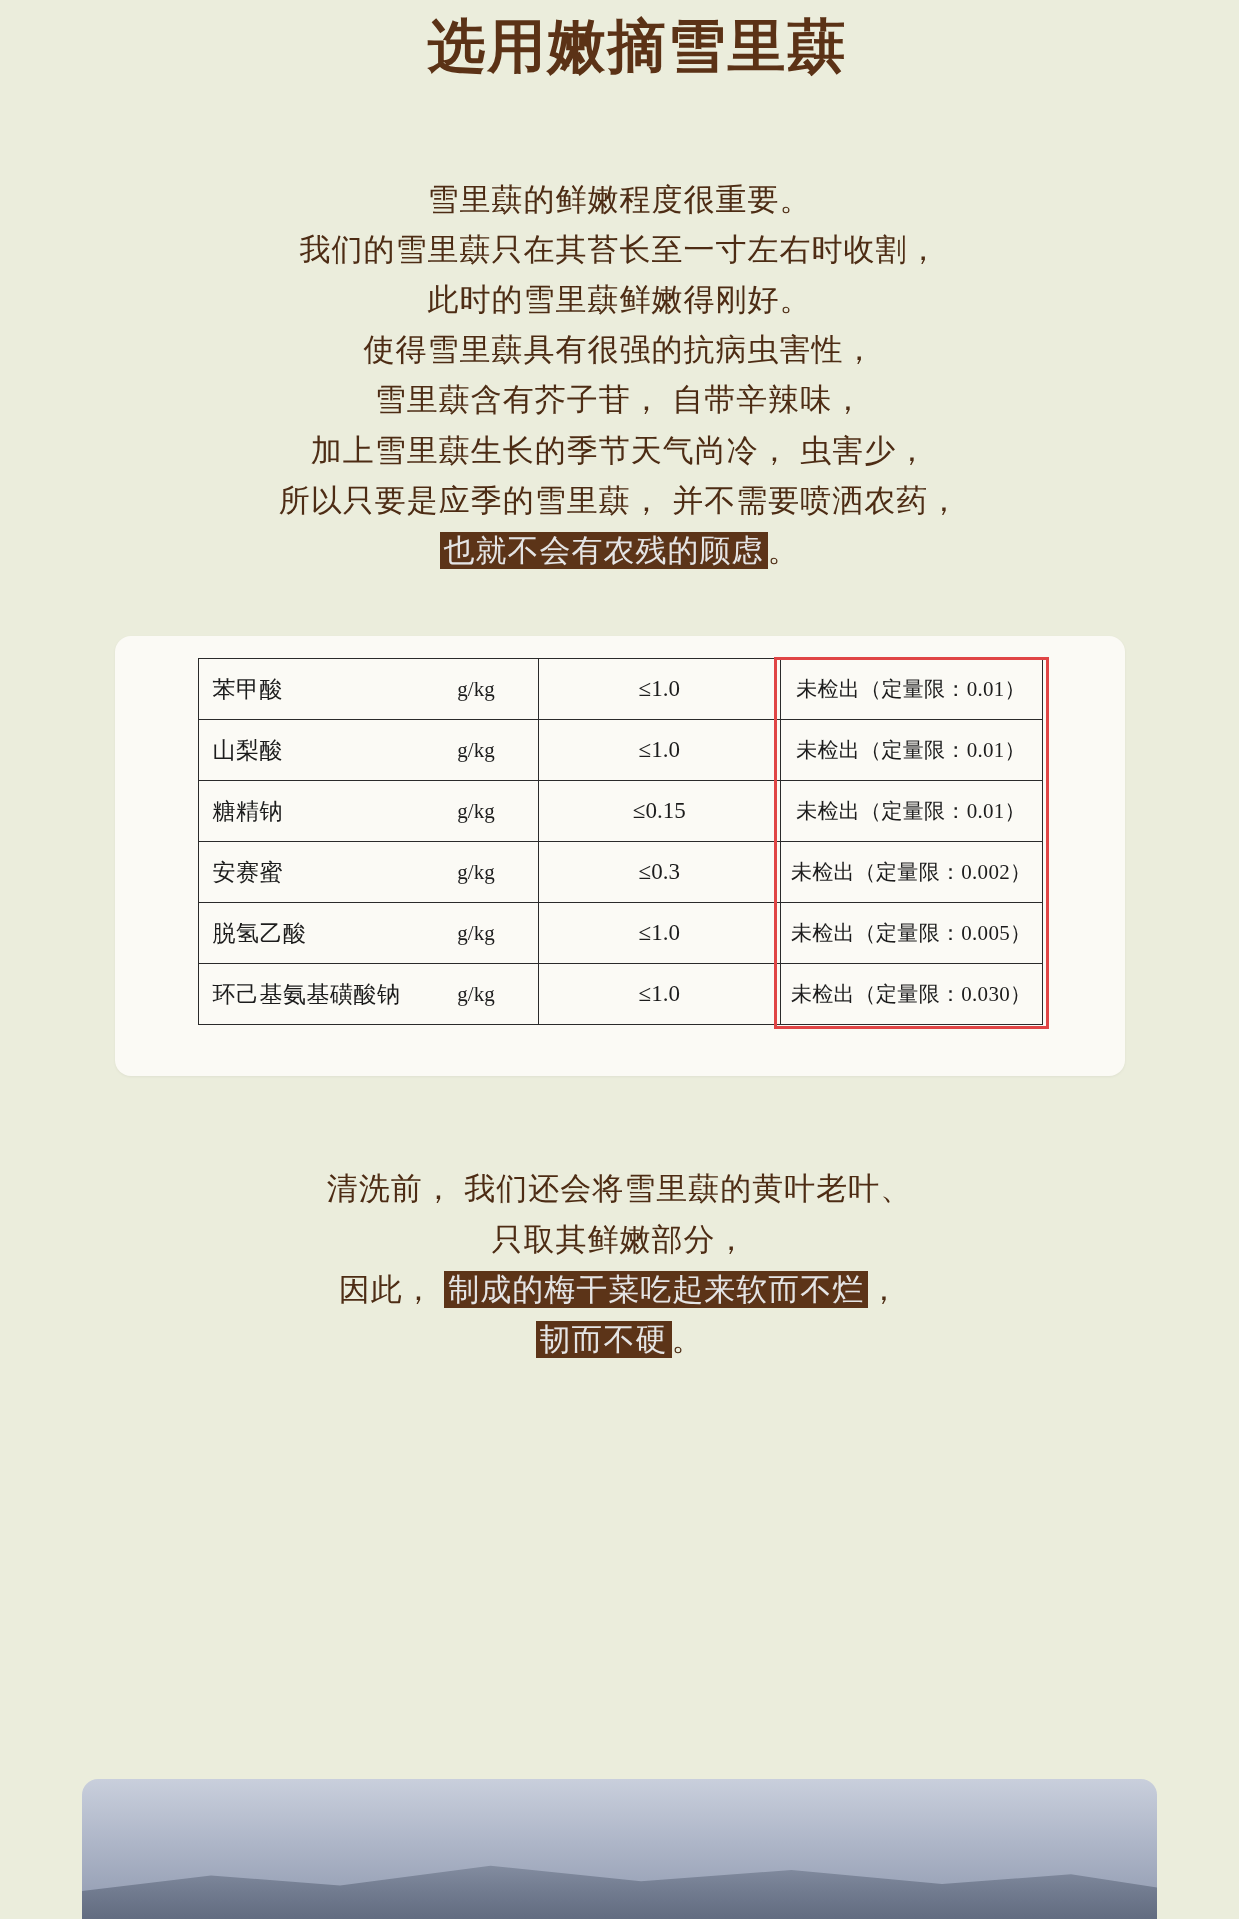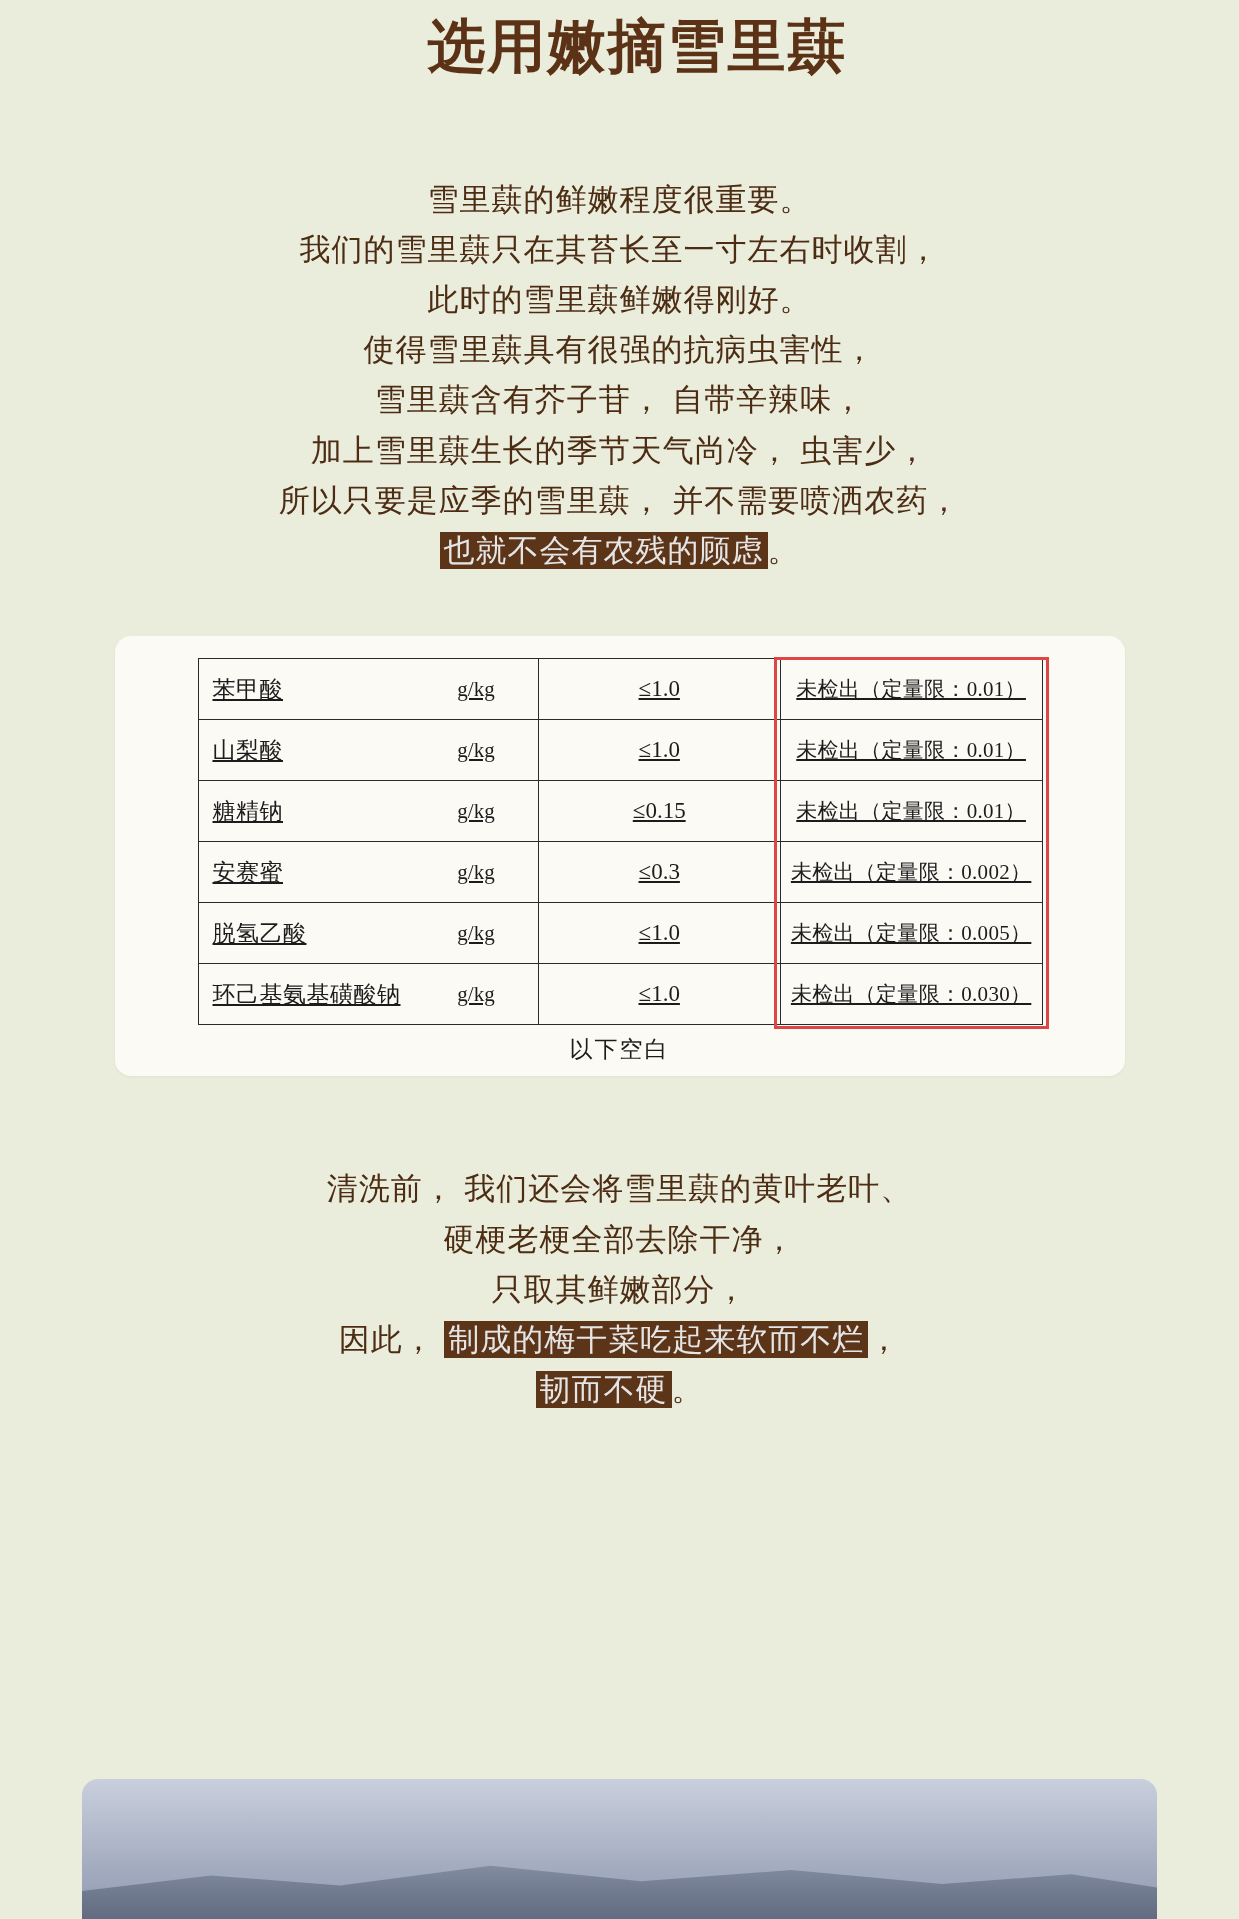--- a/index.html
+++ b/index.html
@@ -65,21 +65,20 @@
     font-family: "Liberation Serif", "DejaVu Serif", serif;
     color: #1c1c1c;
   }
   .report-table td {
     border-top: 1.5px solid #2a2a2a;
     border-bottom: 1.5px solid #2a2a2a;
     height: 60px;
     font-size: 23px;
     padding: 0;
     vertical-align: middle;
-    text-decoration: underline;
   }
   .report-table tr td:nth-child(1) {
     width: 215px;
     padding-left: 14px;
     border-left: 1.5px solid #2a2a2a;
     letter-spacing: 0.5px;
   }
   .report-table tr td:nth-child(2) {
     width: 130px;
     text-align: center;
@@ -206,26 +205,24 @@
       </tr>
       <tr>
         <td>环己基氨基磺酸钠</td>
         <td>g/kg</td>
         <td>≤1.0</td>
         <td>未检出（定量限：0.030）</td>
       </tr>
     </tbody>
   </table>
   <div class="red-box"></div>
-  <div class="report-footnote">以下空白</div>
 </div>
 
 <div class="body-block2">
   <span class="line">清洗前， 我们还会将雪里蕻的黄叶老叶、</span>
-  <span class="line">硬梗老梗全部去除干净，</span>
   <span class="line">只取其鲜嫩部分，</span>
   <span class="line"><span>因此，</span> <span class="hl">制成的梅干菜吃起来软而不烂</span><span>，</span></span>
   <span class="line"><span class="hl">韧而不硬</span><span>。</span></span>
 </div>
 
 <div class="bottom-image">
   <div class="ridge"></div>
 </div>
 
 </body></html>

